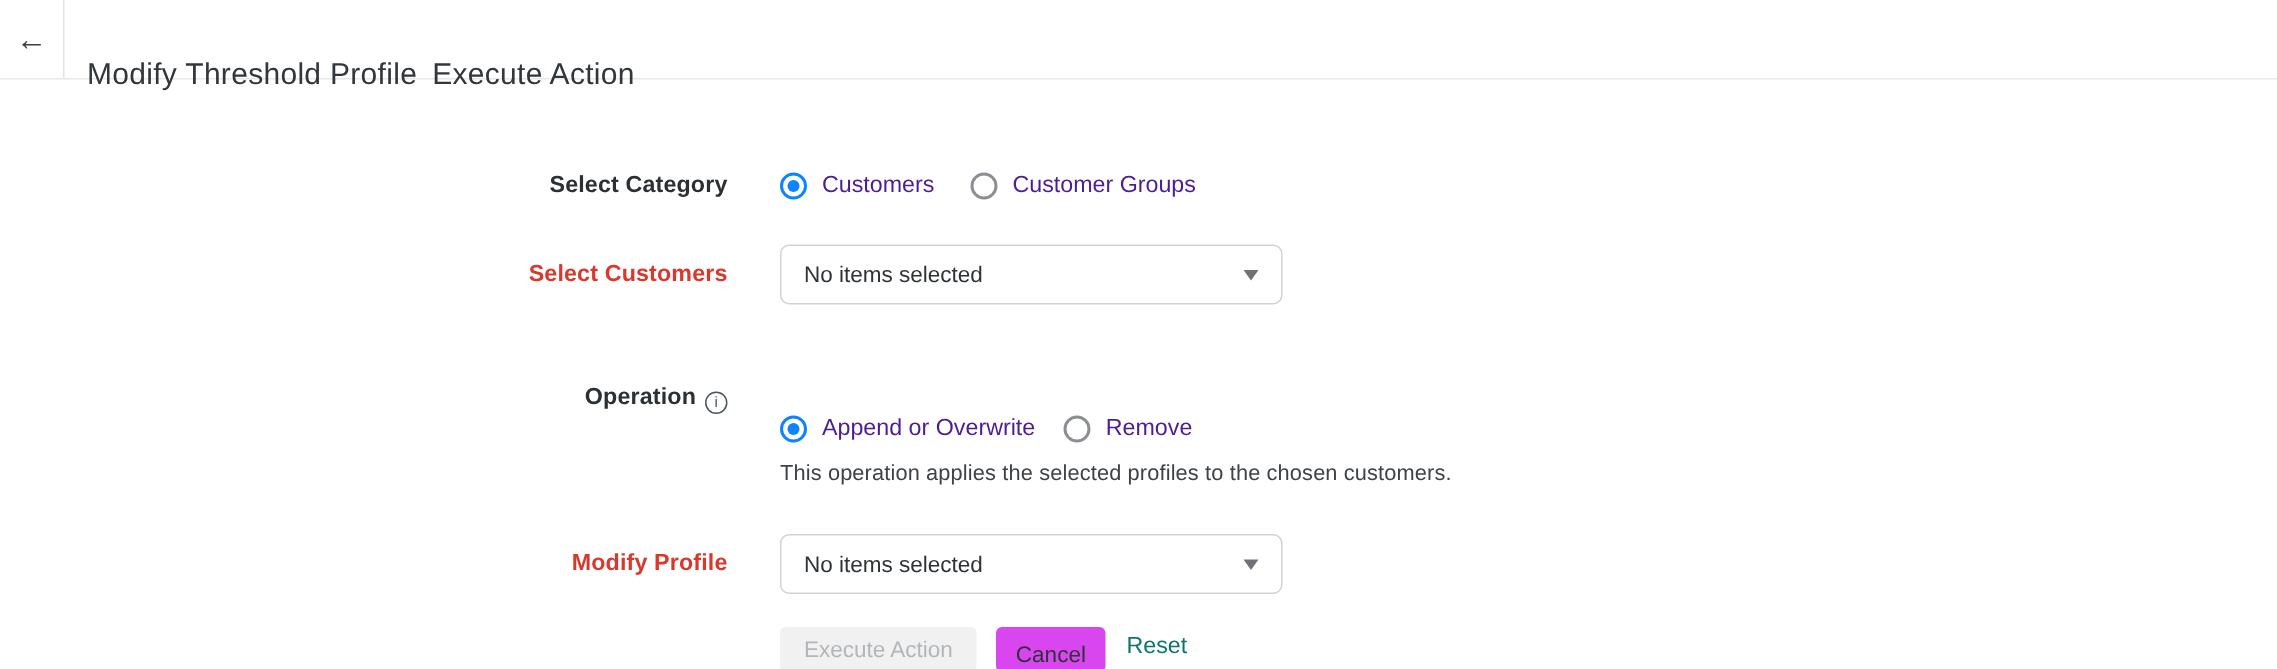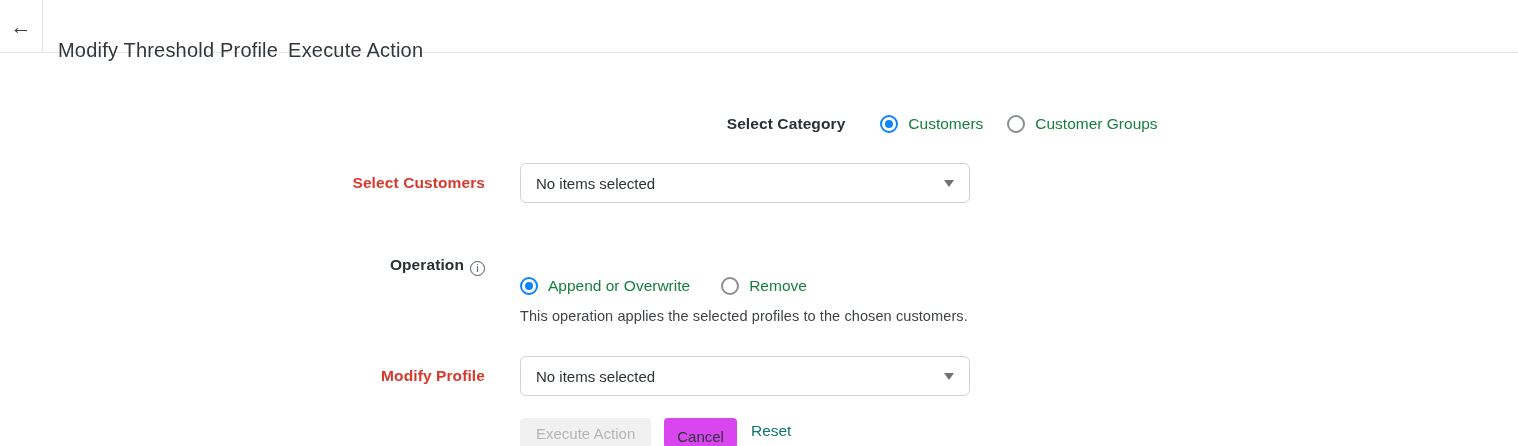--- a/index.html
+++ b/index.html
@@ -40,59 +40,59 @@
   .row { display: flex; align-items: center; }
   .label-col {
     width: 485px; flex: none;
     text-align: right;
     font-size: 15.5px; font-weight: 600; color: #2b3035;
     letter-spacing: 0.1px;
   }
   .label-col.required { color: #d8392c; }
   .ctrl-col { margin-left: 35px; display: flex; align-items: center; }
 
-  .row-category  { margin-bottom: 30px; justify-content: center; }
+  .row-category  { margin-bottom: 30px; }
   .row-customers { margin-bottom: 33px; }
   .row-operation { margin-bottom: 13px; }
   .row-helper    { margin-bottom: 32px; }
   .row-profile   { margin-bottom: 22px; }
 
   
   .radio-group { display: flex; align-items: center; gap: 24px; }
-  .radio-group.tight { gap: 31px; margin-top: 41px; }
+  .radio-group.tight { gap: 19px; margin-top: 41px; }
   .radio-item { display: flex; align-items: center; gap: 10px; cursor: pointer; }
   .radio {
     width: 18px; height: 18px; flex: none;
     border-radius: 50%;
     border: 2px solid #8b8f94;
     background: #fff;
     position: relative;
   }
   .radio.on { border-color: #0d84ff; }
   .radio.on::after {
     content: "";
     position: absolute; left: 3px; top: 3px;
     width: 8px; height: 8px; border-radius: 50%;
     background: #0d84ff;
   }
-  .radio-label { font-size: 15.5px; color: #15803d; }
+  .radio-label { font-size: 15.5px; color: #4c1d95; }
 
   
   .info-icon {
     display: inline-flex; align-items: center; justify-content: center;
     width: 15px; height: 15px;
     border: 1.3px solid #4a5560; border-radius: 50%;
     font-size: 10px; font-weight: 400; color: #4a5560;
     margin-left: 6px; vertical-align: -2px;
     font-style: normal;
   }
 
   
   .select {
-    width: 450px; height: 40px;
+    width: 335px; height: 40px;
     border: 1px solid #d2d2d2; border-radius: 6px;
     background: #fff;
     display: flex; align-items: center;
     padding: 0 15px;
     cursor: pointer;
   }
   .select-value { font-size: 15px; color: #2e3338; }
   .caret {
     margin-left: auto;
     width: 0; height: 0;

